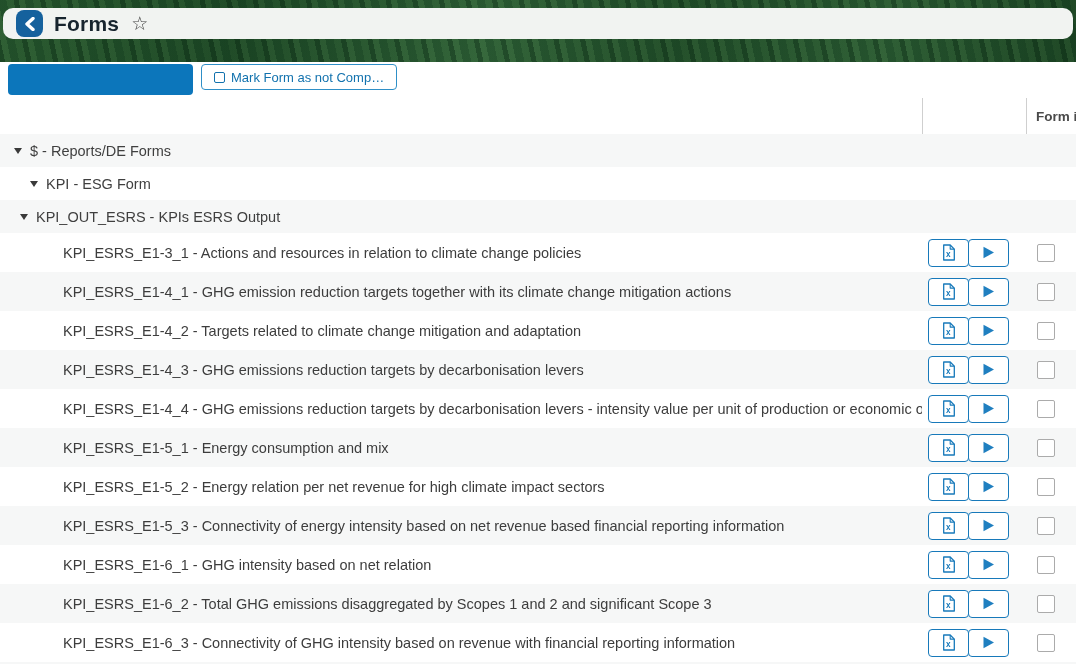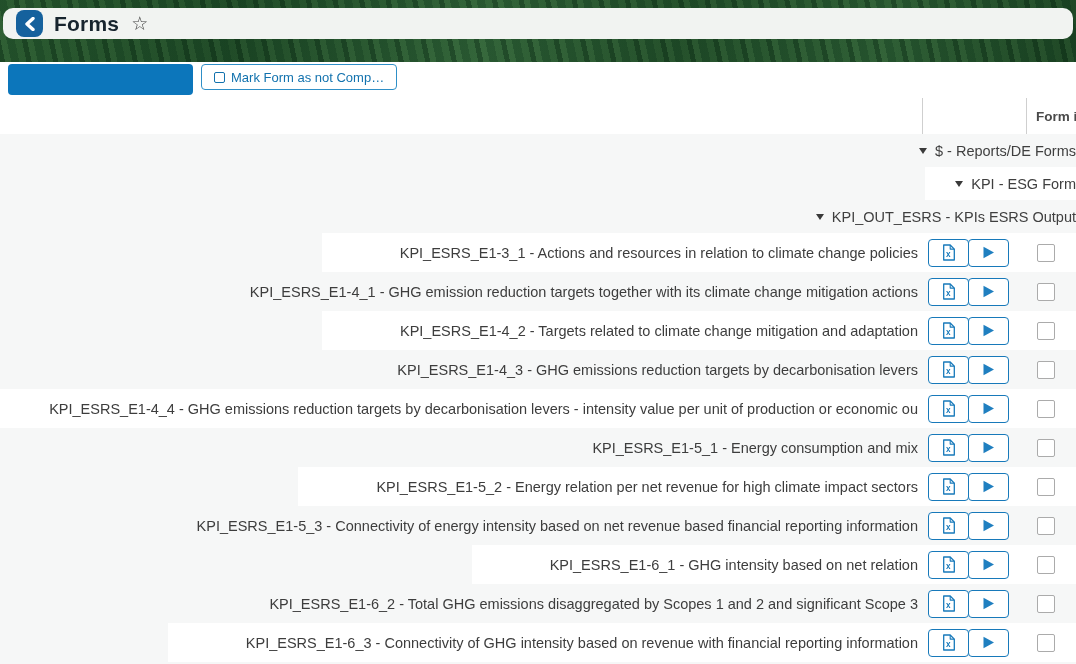--- a/index.html
+++ b/index.html
@@ -139,21 +139,20 @@
     color: #4a4a4a;
     white-space: nowrap;
   }
 
   
   .rows {
     flex: 1 1 auto;
     background: #f6f7f7; 
     display: flex;
     flex-direction: column;
-    align-items: flex-end;
   }
   .row { display: flex; align-items: center; flex: 0 0 auto; }
   .rows > .row:nth-child(odd)  { background: #f6f7f7; }
   .rows > .row:nth-child(even) { background: #ffffff; }
 
   .row.group { height: 33px; }
   .row.lvl0 { padding-left: 14px; }
   .row.lvl1 { padding-left: 30px; }
   .row.lvl2 { padding-left: 20px; }
   .expander {
@@ -165,21 +164,21 @@
     cursor: pointer;
     flex: 0 0 auto;
   }
   .row-label {
     margin-left: 8px;
     font-size: 14.5px;
     color: #3f3f3f;
     white-space: nowrap;
   }
 
-  .row.leaf { height: 39px; padding-left: 15px; }
+  .row.leaf { height: 39px; }
   .leaf-label {
     flex: 1 1 auto;
     padding-left: 63px;
     padding-right: 4px;
     font-size: 14.5px;
     color: #3d3d3d;
     white-space: nowrap;
     overflow: hidden;
   }
   .leaf-actions {

